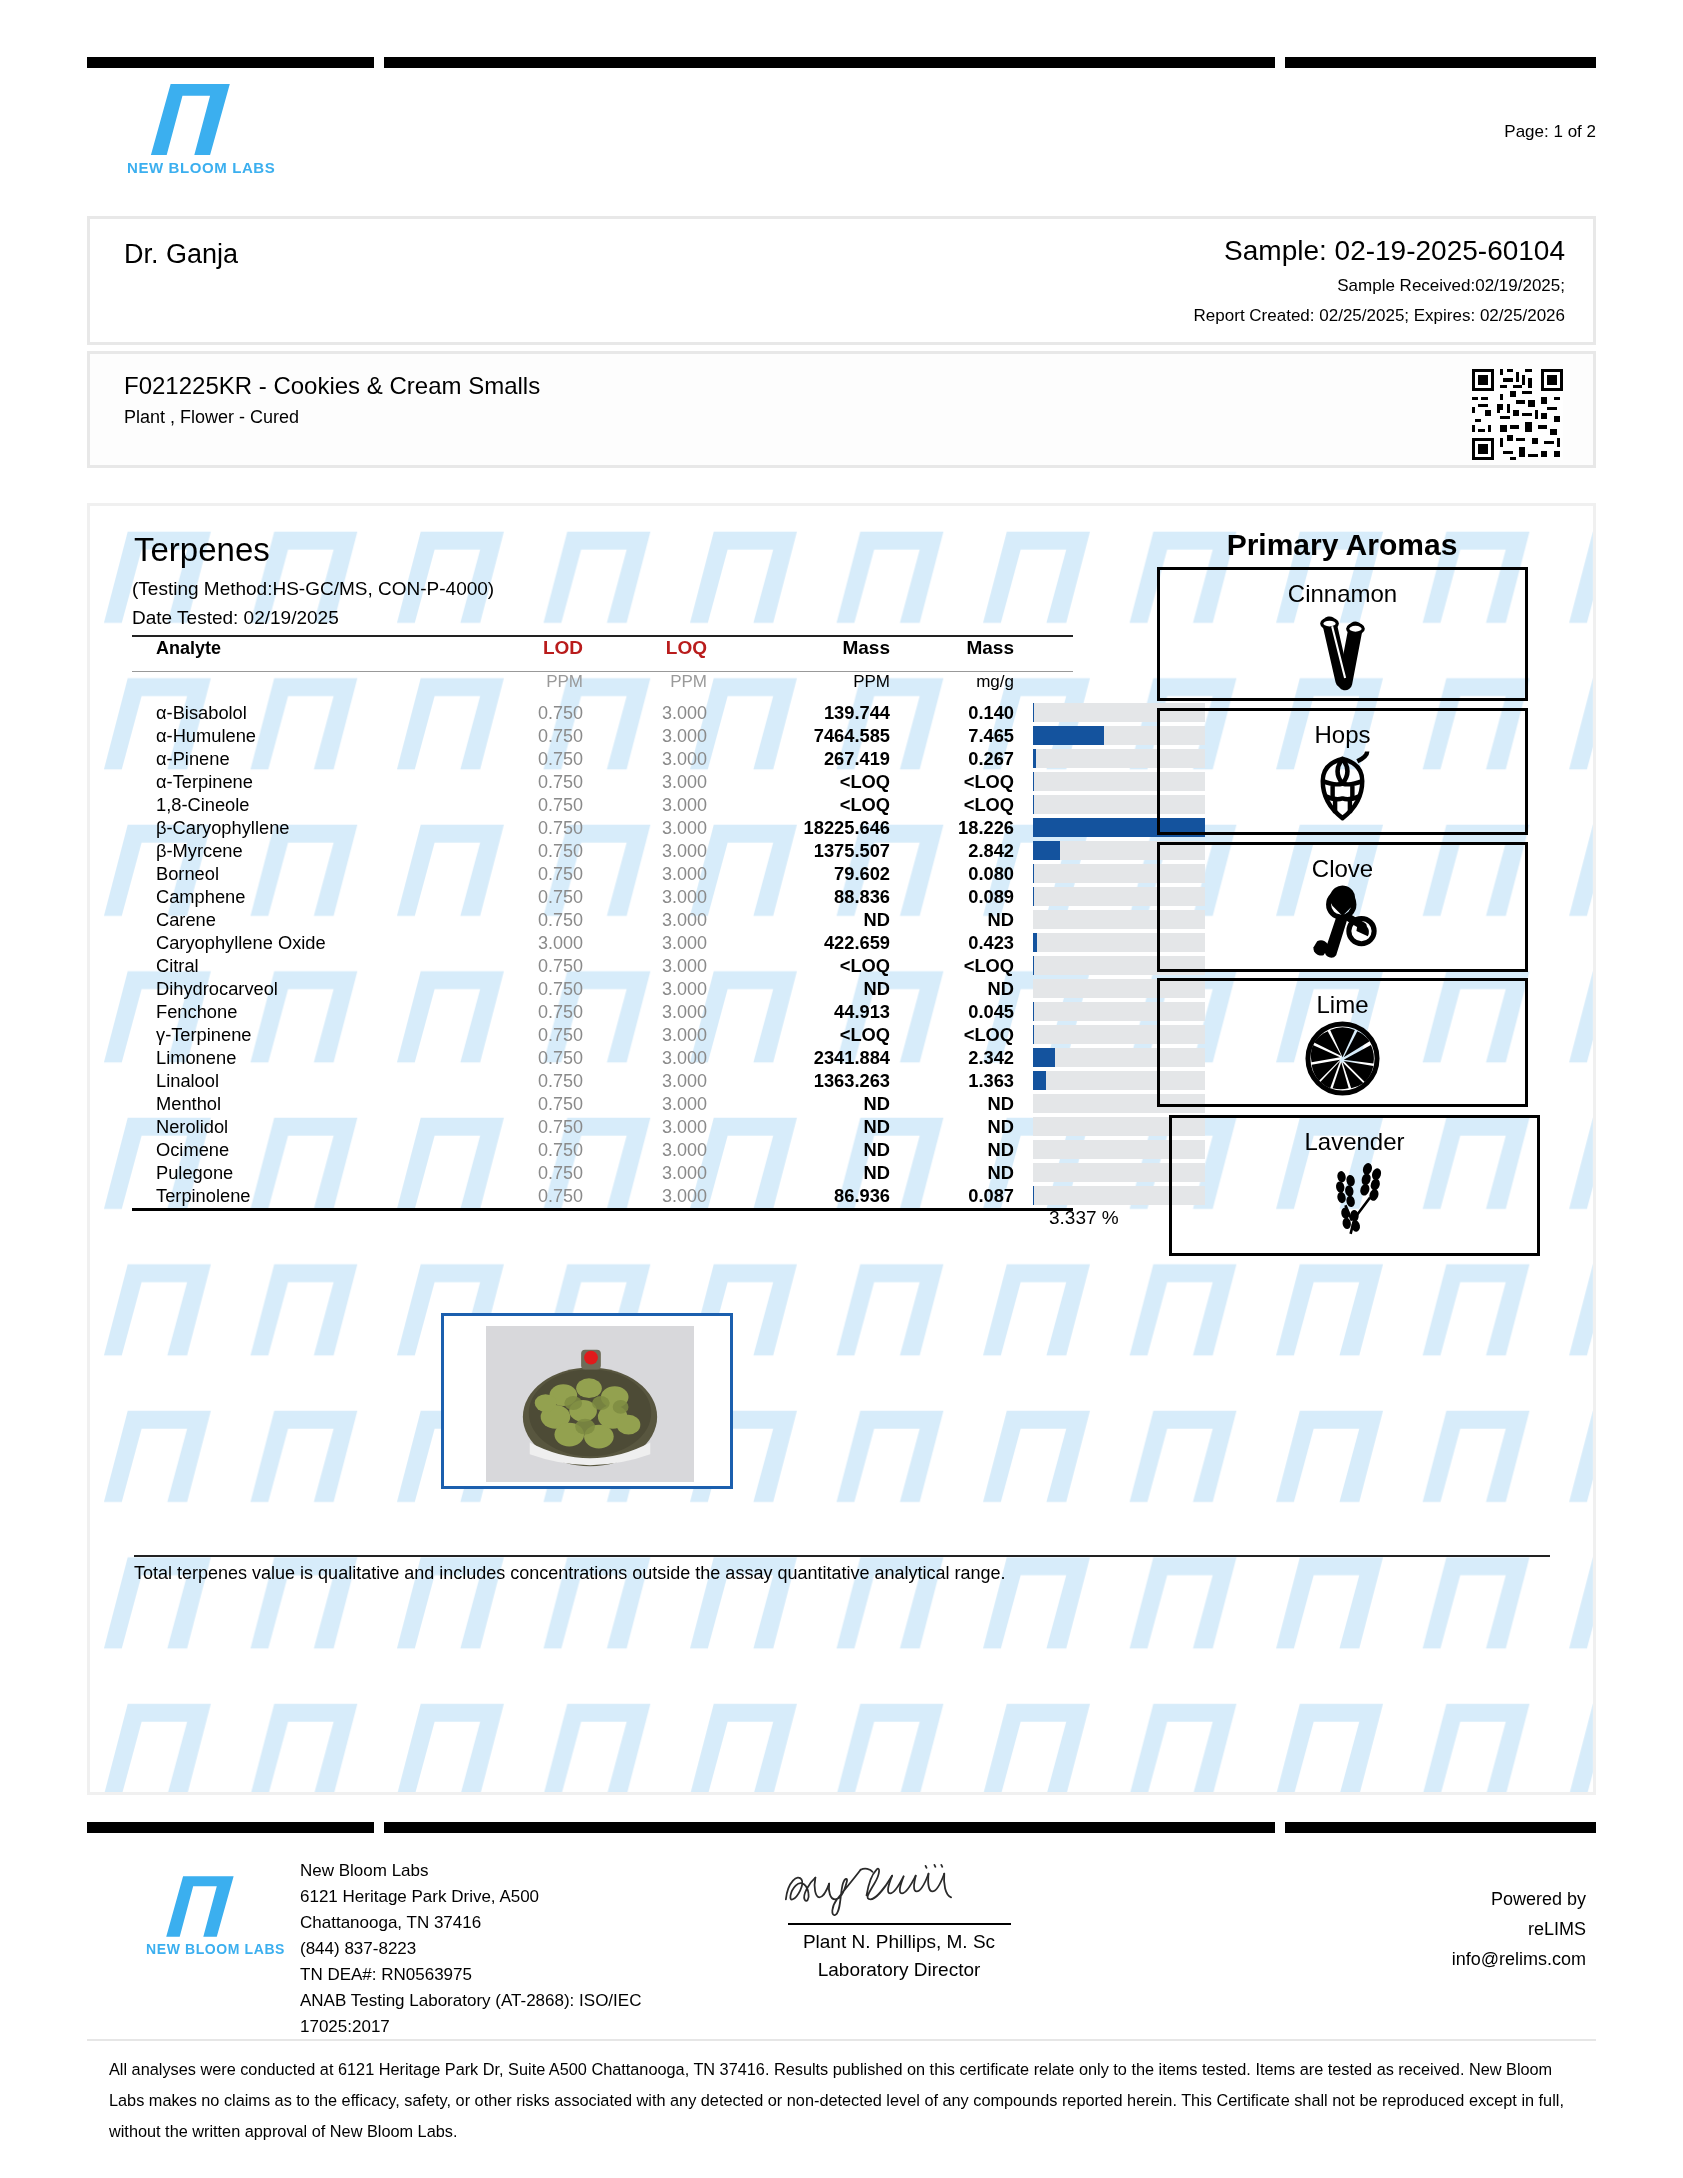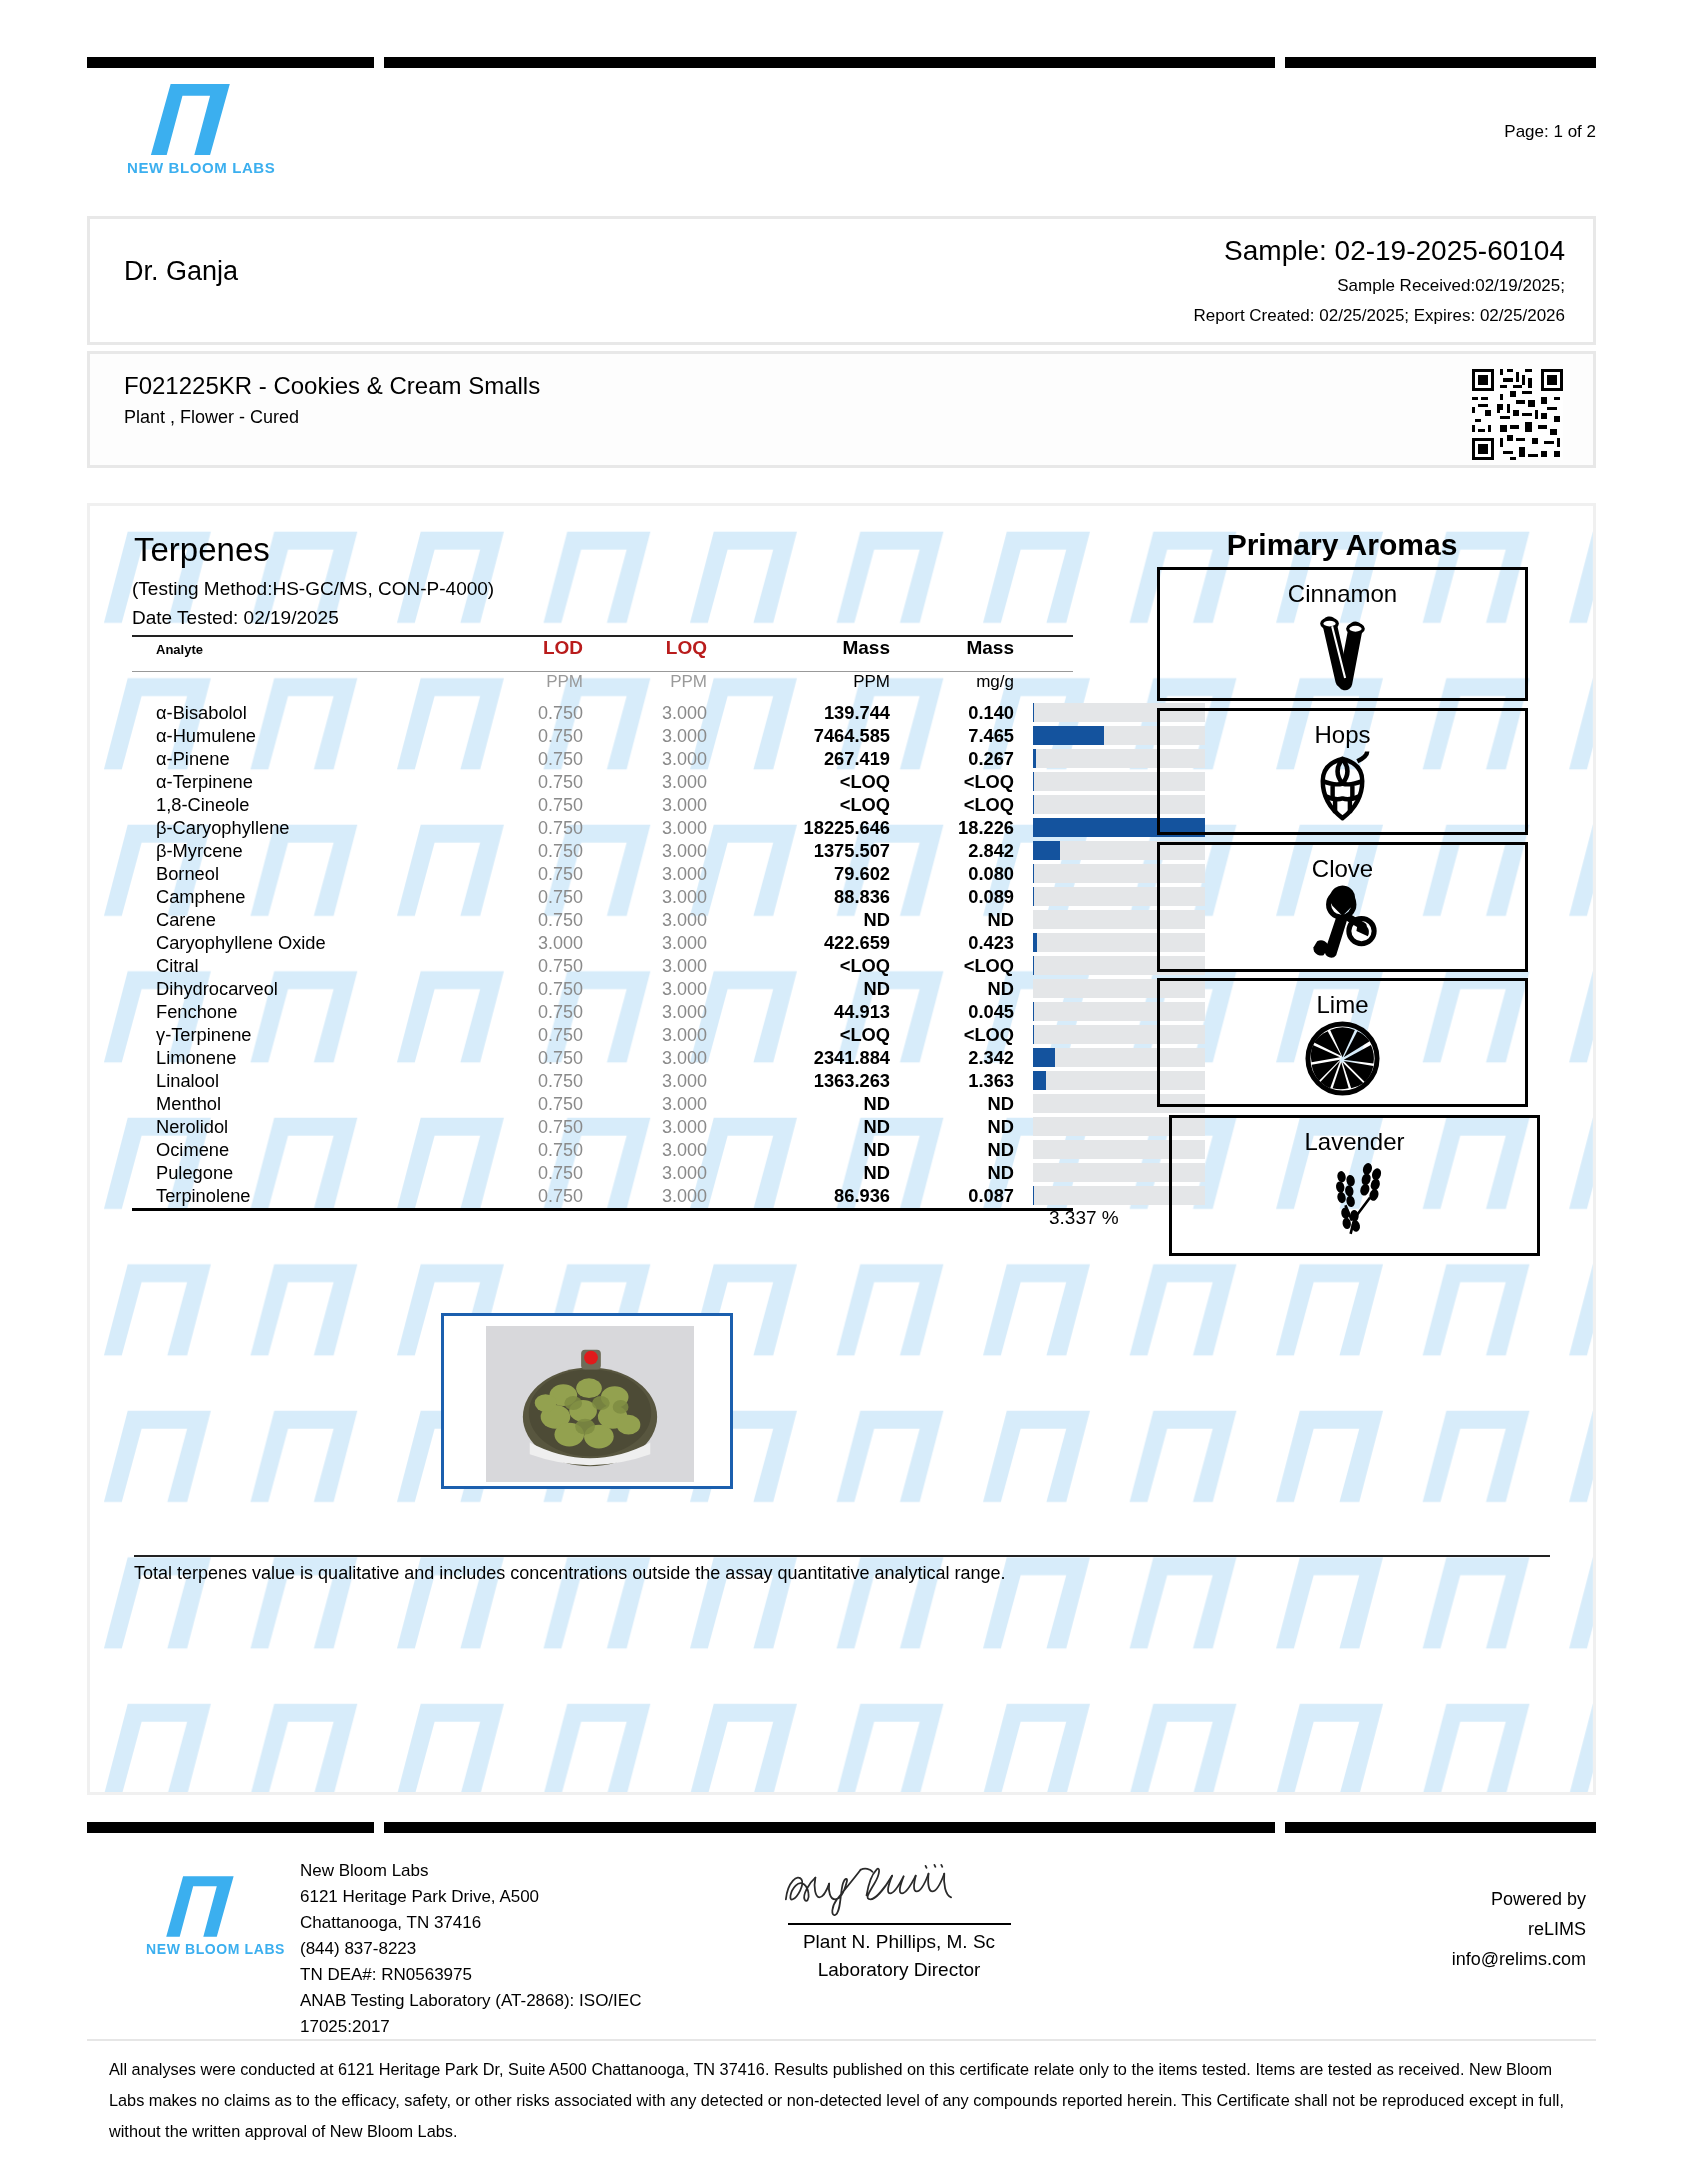--- a/index.html
+++ b/index.html
@@ -43,21 +43,21 @@
   
   .panel {
     position: absolute; left: 87px; width: 1509px;
     background: #ffffff; border: 3px solid #e8e8e8;
   }
   .panel-a { top: 216px; height: 129px; }
   .panel-b { top: 351px; height: 117px; background:#fdfdfd; }
 
   .client-name {
     position: absolute; left: 34px; top: 20px;
-    font-size: 27px; font-weight: 400; margin-top: 17px;
+    font-size: 27px; font-weight: 400;
   }
   .sample-id {
     position: absolute; right: 28px; top: 16px;
     font-size: 28px; font-weight: 400; text-align: right;
   }
   .sample-sub1 {
     position: absolute; right: 28px; top: 57px;
     font-size: 17px; text-align: right;
   }
   .sample-sub2 {
@@ -103,21 +103,21 @@
   .hr-bold { height: 3px; background: #000; width: 941px; }
 
   .row { display: flex; align-items: baseline; height: 23px; }
   .c-analyte { width: 327px; padding-left: 24px; font-size: 18.3px; }
   .c-lod { width: 124px; text-align: right; font-size: 18px; color: #8a8a8a; }
   .c-loq { width: 124px; text-align: right; font-size: 18px; color: #8a8a8a; }
   .c-mass1 { width: 183px; text-align: right; font-size: 18.3px; font-weight: 700; }
   .c-mass2 { width: 124px; text-align: right; font-size: 18.3px; font-weight: 700; }
 
   .head-row { height: 34px; }
-  .head-row .c-analyte { font-weight: 700; font-size: 13px; padding-left: 24px; }
+  .head-row .c-analyte { font-weight: 700; font-size: 18px; padding-left: 24px; }
   .head-row .c-lod, .head-row .c-loq { font-weight: 700; color:#b91c1c; font-size: 19px; }
   .head-row .c-mass1, .head-row .c-mass2 { font-weight: 700; font-size: 19px; }
 
   .unit-row { height: 30px; }
   .unit-row .c-lod, .unit-row .c-loq { color: #9a9a9a; font-weight: 400; font-size: 17px; }
   .unit-row .c-mass1, .unit-row .c-mass2 { font-weight: 400; font-size: 17px; }
 
   .total-row { height: 30px; }
   .total-row .c-analyte { font-weight: 700; font-size: 20px; }
   .total-row .c-mass1, .total-row .c-mass2 { font-weight: 700; font-size: 19.3px; }

